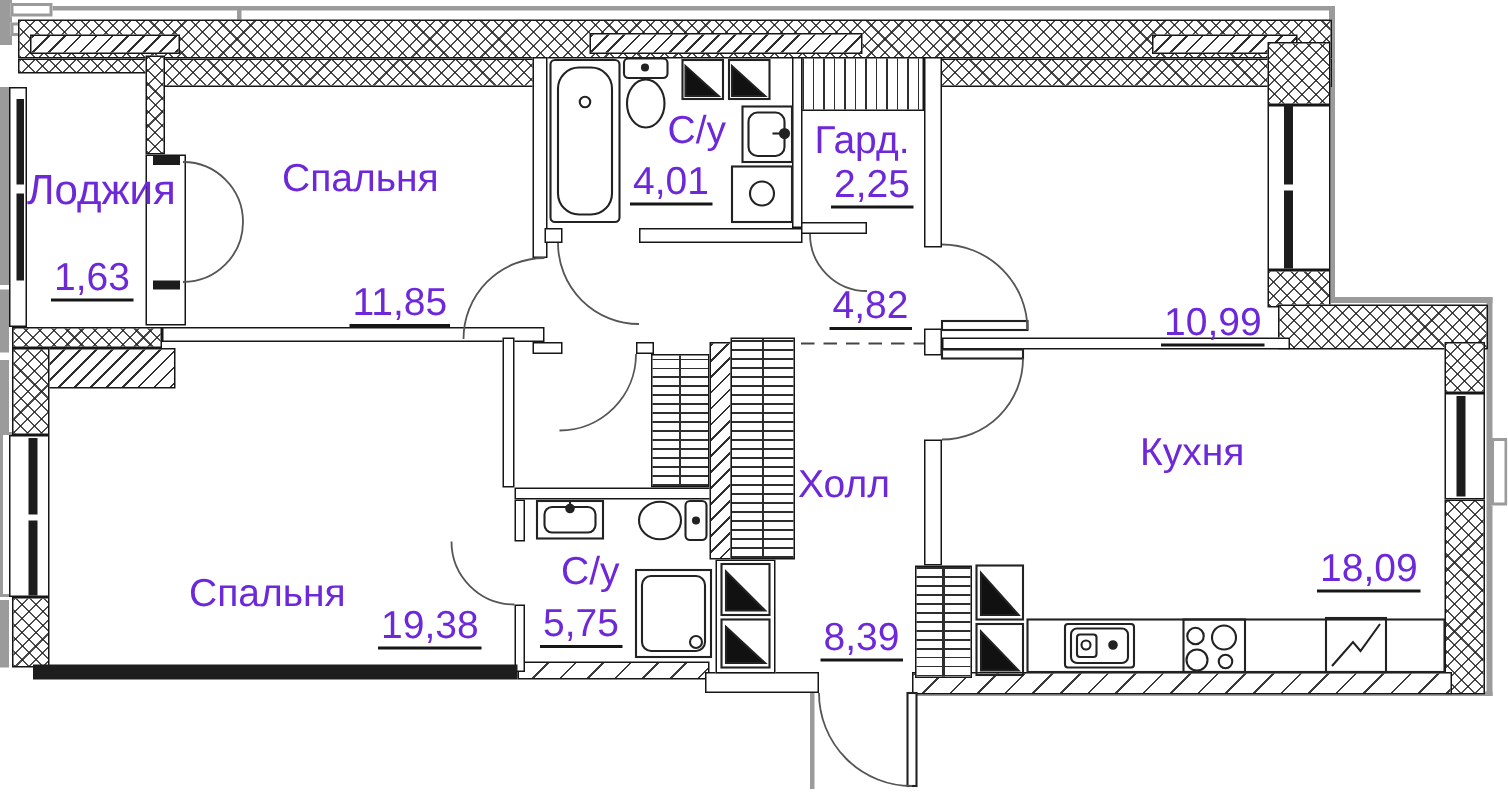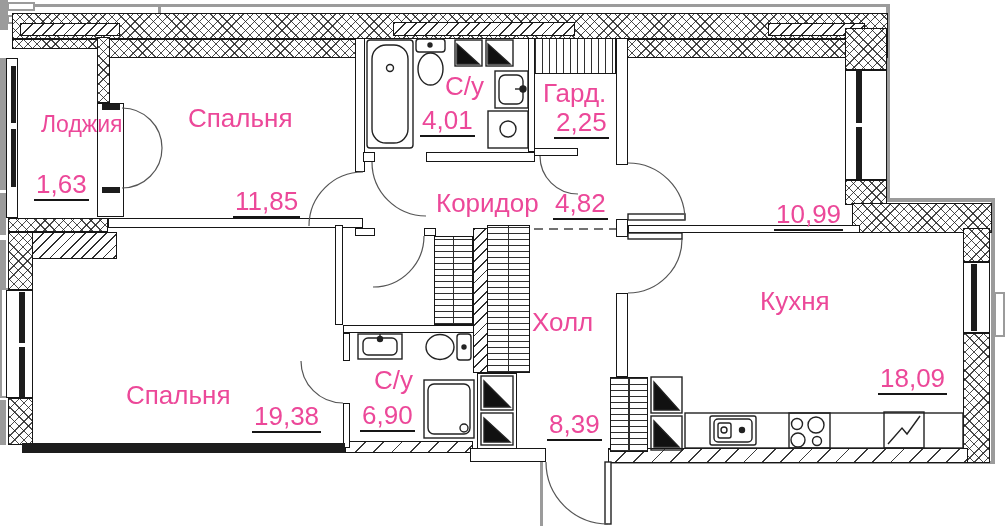--- a/index.html
+++ b/index.html
@@ -15,21 +15,21 @@
                        repeating-linear-gradient(135deg,rgba(30,30,30,.8) 0 1px,transparent 1px 6.5px);}
   .dh{border:1px solid #161616;background-color:#fff;
       background-image:repeating-linear-gradient(135deg,#2e2e2e 0 1.3px,transparent 1.3px 7.5px);}
   .dht{border:1.2px solid #161616;background-color:#fff;
       background-image:repeating-linear-gradient(135deg,#3a3a3a 0 1.2px,transparent 1.2px 13px);}
   .wd{border:1.5px solid #161616;background-color:#fff;
       background-image:linear-gradient(90deg,transparent 0 calc(50% - .8px),#2e2e2e calc(50% - .8px) calc(50% + .8px),transparent calc(50% + .8px)),
                        repeating-linear-gradient(0deg,#2e2e2e 0 1px,transparent 1px 6px);}
   .rail{border:1.5px solid #161616;background-color:#fff;
       background-image:repeating-linear-gradient(90deg,#2e2e2e 0 1px,transparent 1px 7px);}
-  .lbl{position:absolute;font-size:25px;line-height:1.1;color:#ec4899;white-space:nowrap;}
+  .lbl{position:absolute;font-size:25px;line-height:1.1;color:#6d28d9;white-space:nowrap;}
   .area{font-size:26px;border-bottom:2.2px solid #161616;padding:0 2px 0 2px;}
   svg{position:absolute;left:0;top:0;pointer-events:none;}
 </style>
 </head>
 <body>
 
 <div id="plan">
 
   <div class="abs gl" style="left:35px;top:4px;width:853px;height:3px"></div>
   <div class="abs gl" style="left:886px;top:4px;width:4px;height:197px"></div>
@@ -219,42 +219,41 @@
           <rect x="19" y="347" width="6" height="50"></rect>
         <rect x="856" y="70" width="6" height="53"></rect>
           <rect x="856" y="127" width="6" height="52"></rect>
         <rect x="971" y="264" width="6" height="67"></rect>
         <rect x="102" y="104" width="18" height="6"></rect>
           <rect x="102" y="187" width="18" height="6"></rect>
       </g>
     </g>
   </svg>
 
-  <div class="lbl" style="left:41px;top:112px;font-size:23px">Лоджия</div>
+  <div class="lbl" style="left:18px;top:112px;font-size:28px">Лоджия</div>
   <div class="lbl area" style="left:34px;top:170px">1,63</div>
 
   <div class="lbl" style="left:188px;top:104px;font-size:26px">Спальня</div>
   <div class="lbl area" style="left:233px;top:187px">11,85</div>
 
   <div class="lbl" style="left:445px;top:72px;font-size:26px">С/у</div>
   <div class="lbl area" style="left:420px;top:106px">4,01</div>
 
   <div class="lbl" style="left:543px;top:79px;font-size:26px">Гард.</div>
   <div class="lbl area" style="left:554px;top:108px">2,25</div>
 
   <div class="lbl area" style="left:774px;top:200px">10,99</div>
 
-  <div class="lbl" style="left:436px;top:189px;font-size:26px">Коридор</div>
   <div class="lbl area" style="left:553px;top:189px">4,82</div>
 
   <div class="lbl" style="left:126px;top:381px;font-size:26px">Спальня</div>
   <div class="lbl area" style="left:252px;top:402px">19,38</div>
 
   <div class="lbl" style="left:374px;top:366px;font-size:26px">С/у</div>
-  <div class="lbl area" style="left:360px;top:401px">6,90</div>
+  <div class="lbl area" style="left:360px;top:401px">5,75</div>
 
   <div class="lbl" style="left:532px;top:308px;font-size:26px">Холл</div>
   <div class="lbl area" style="left:547px;top:410px">8,39</div>
 
   <div class="lbl" style="left:760px;top:287px;font-size:26px">Кухня</div>
   <div class="lbl area" style="left:878px;top:364px">18,09</div>
 
 </div>
 
 </body></html>

